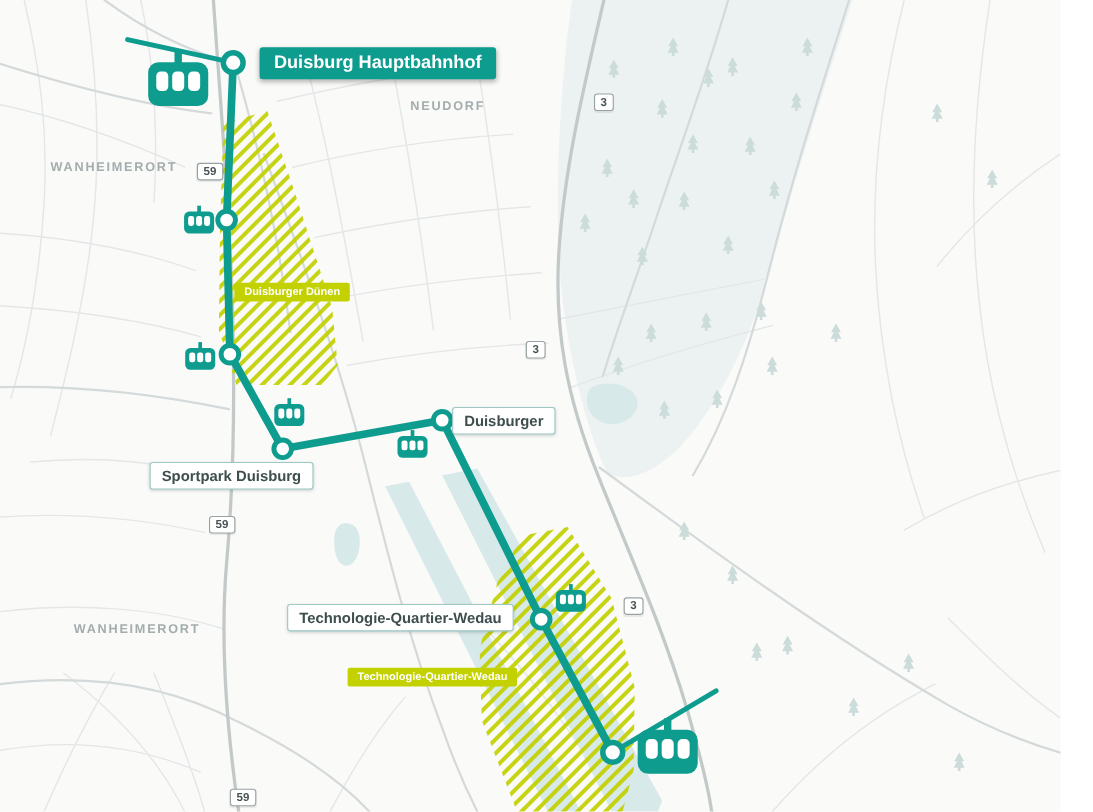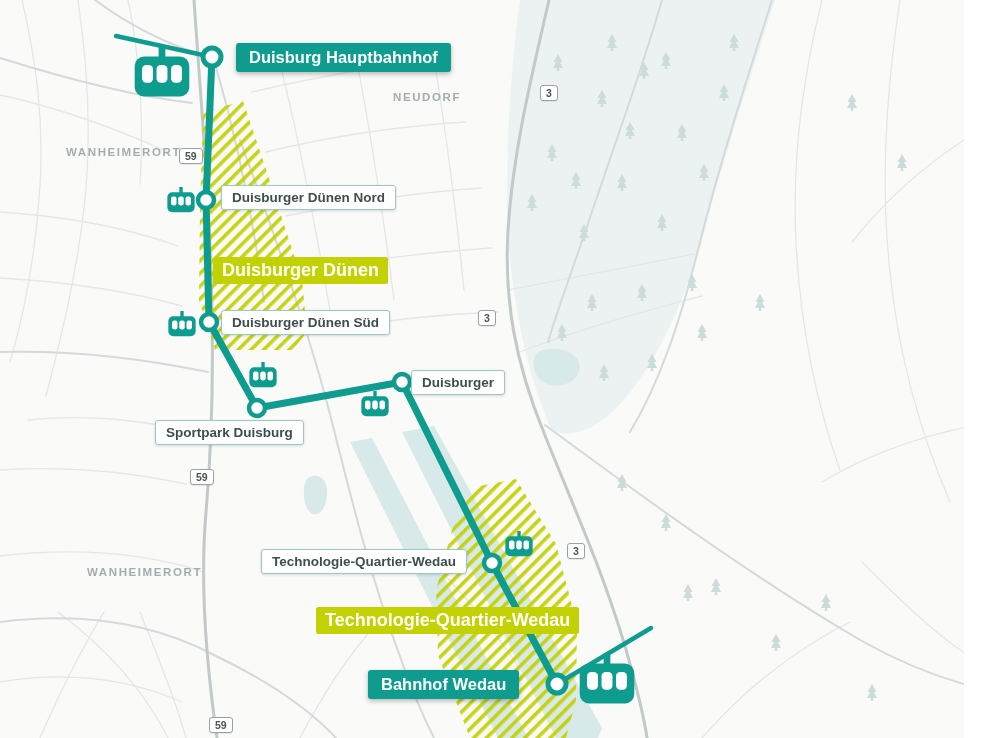--- a/index.html
+++ b/index.html
@@ -10,24 +10,24 @@
   .terminal-label {
     background:#0E9C8F; color:#ffffff; font-weight:bold; font-size:16.5px;
     padding:5px 13px; border-radius:3px; box-shadow:0 2px 5px rgba(0,0,0,.28);
   }
   .station-label {
     background:#ffffff; color:#3E4E4E; font-weight:bold; font-size:13.5px;
     padding:4px 10px; border:1px solid #9CC8C2; border-radius:3px;
     box-shadow:0 1px 3px rgba(40,60,60,.18);
   }
   .zone-label {
-    background:#C3D100; color:#ffffff; font-weight:bold; font-size:18px;
+    background:#C3D100; color:#ffffff; font-weight:bold; font-size:10px;
     padding:3px 9px; border-radius:2px;
   }
-  .district-label { color:#A3ADAD; font-size:11.5px; font-weight:bold; letter-spacing:1.6px;margin-left:20px; }
+  .district-label { color:#A3ADAD; font-size:11.5px; font-weight:bold; letter-spacing:1.6px; }
   .road-badge {
     background:#ffffff; border:1.5px solid #98A2A2; border-radius:3px;
     color:#4A5454; font-size:10.5px; font-weight:bold; padding:1px 5px;
     box-shadow:0 1px 1px rgba(0,0,0,.08);
   }
 </style>
 </head>
 <body>
 
 <div class="map-root">
@@ -174,26 +174,23 @@
       <circle cx="206" cy="200" r="8" stroke-width="4.5"></circle>
       <circle cx="209" cy="322" r="8" stroke-width="4.5"></circle>
       <circle cx="257" cy="408" r="8" stroke-width="4.5"></circle>
       <circle cx="402" cy="382" r="8" stroke-width="4.5"></circle>
       <circle cx="492" cy="563" r="8" stroke-width="4.5"></circle>
       <circle cx="557" cy="684" r="9" stroke-width="5"></circle>
     </g>
   </svg>
 
   <div class="label terminal-label" style="left:236px;top:43px">Duisburg Hauptbahnhof</div>
-  <div class="label station-label" style="left:221px;top:185px">Duisburger Dünen Nord</div>
-  <div class="label station-label" style="left:221px;top:310px">Duisburger Dünen Süd</div>
   <div class="label station-label" style="left:411px;top:370px">Duisburger</div>
-  <div class="label station-label" style="left:155px;top:420px">Sportpark Duisburg</div>
+  <div class="label station-label" style="left:136px;top:420px">Sportpark Duisburg</div>
   <div class="label station-label" style="left:261px;top:549px">Technologie-Quartier-Wedau</div>
-  <div class="label terminal-label" style="left:368px;top:670px">Bahnhof Wedau</div>
 
   <div class="label zone-label" style="left:213px;top:257px">Duisburger Dünen</div>
   <div class="label zone-label" style="left:316px;top:607px">Technologie-Quartier-Wedau</div>
 
   <div class="label district-label" style="left:46px;top:146px">WANHEIMERORT</div>
   <div class="label district-label" style="left:373px;top:91px">NEUDORF</div>
   <div class="label district-label" style="left:67px;top:566px">WANHEIMERORT</div>
 
   <div class="label road-badge" style="left:179px;top:148px">59</div>
   <div class="label road-badge" style="left:190px;top:469px">59</div>

